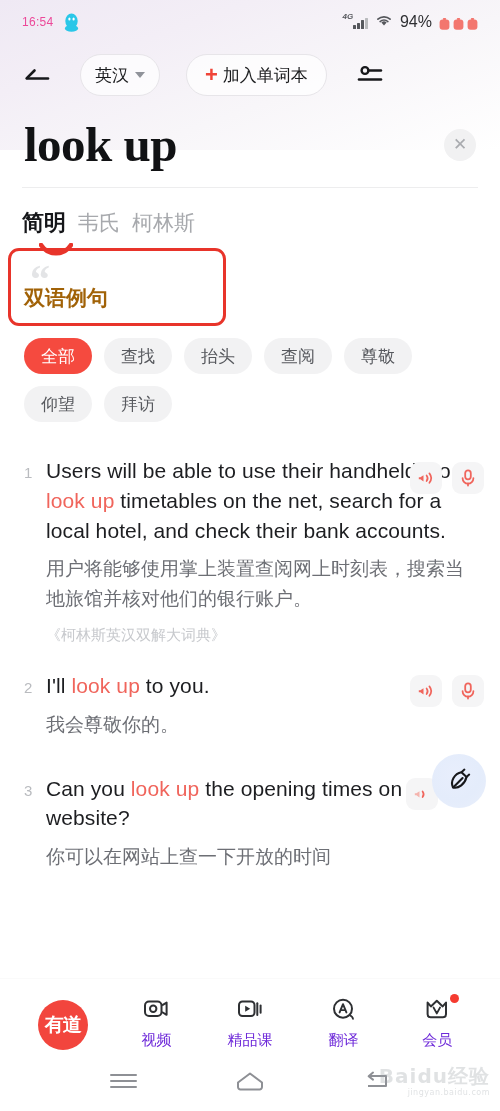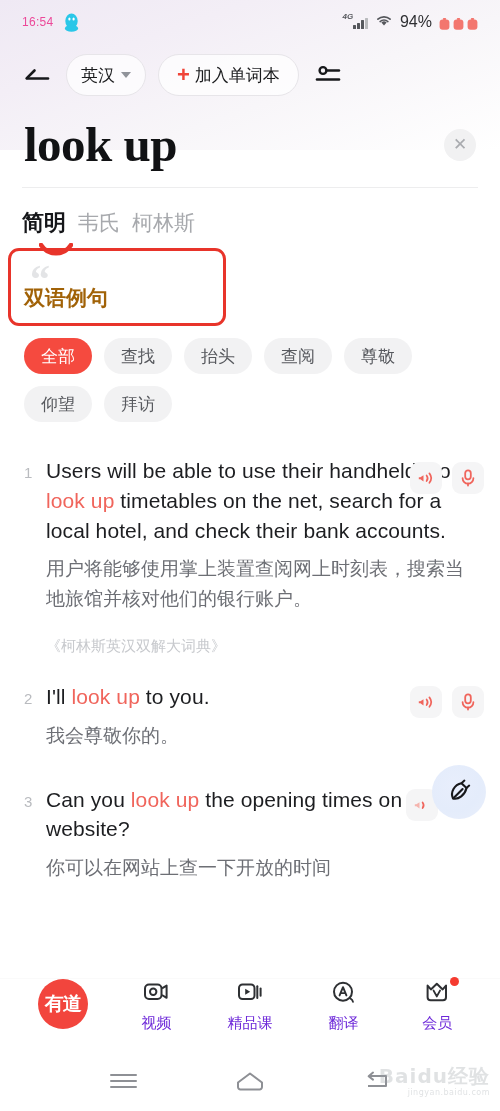--- a/index.html
+++ b/index.html
@@ -38,21 +38,21 @@
   .sig .bars i:nth-child(1){height:4px}
   .sig .bars i:nth-child(2){height:6px}
   .sig .bars i:nth-child(3){height:9px}
   .sig .bars i:nth-child(4){height:11px;background:#b9babd}
   .sb-batt{ font-size:16px; color:#2f3033; }
   .dots{ display:flex; gap:3px; align-items:center; }
   .dots span{ width:11px; height:12px; display:block; }
 
   
   .actionbar{
-    height:62px; display:flex; align-items:center; padding:0 18px; gap:12px;
+    height:62px; display:flex; align-items:center; padding:0 18px; gap:26px;
   }
   .back-arrow{ width:36px; height:30px; display:flex; align-items:center; justify-content:center; cursor:pointer;}
   .pill{
     border:1px solid #e7e5e9; background:rgba(255,255,255,.72);
     border-radius:22px; height:42px; display:flex; align-items:center;
     justify-content:center; padding:0 16px; gap:4px; cursor:pointer;
     font-size:17px; color:#1b1c1e;
   }
   .pill.lang{ padding:0 14px; gap:6px; }
   .caret{ width:0;height:0;border-left:5px solid transparent;border-right:5px solid transparent;border-top:6px solid #90939a; }
@@ -114,40 +114,40 @@
   .ex{ display:flex; padding:12px 18px 0 24px; position:relative; }
   .ex-num{ width:22px; flex:0 0 22px; font-size:15px; color:#b9bbbf; padding-top:8px; }
   .ex-body{ flex:1; padding-right:8px; }
   .ex-en{
     font-size:21px; line-height:1.42; color:#1d1e21; letter-spacing:.1px;
   }
   .ex-en .kw{ color:#f0655c; }
   .ex-cn{
     font-size:19px; line-height:1.55; color:#6d6f75; margin-top:9px;
   }
-  .ex-src{ font-size:15px; color:#c7c9cd; margin-top:24px; }
+  .ex-src{ font-size:15px; color:#c7c9cd; margin-top:13px; }
   .ex-icons{
     position:absolute; right:16px; top:18px; display:flex; gap:10px;
   }
   .icn-btn{
     width:32px;height:32px;border-radius:9px;background:#f5f5f6;
     display:flex;align-items:center;justify-content:center;cursor:pointer;
   }
   .fab-pen{
     position:absolute; right:14px; top:14px;
     width:54px;height:54px;border-radius:50%;
     background:radial-gradient(circle at 42% 38%,#e8eefc 0%,#e4ecfb 55%,#e9effb 100%);
     display:flex;align-items:center;justify-content:center;cursor:pointer;
     z-index:5;
   }
 
   
   .bottomnav{
     position:absolute; left:0; bottom:61px; width:500px; height:72px;
-    background:#ffffff; display:flex; align-items:flex-start;
+    background:#ffffff; display:flex; align-items:flex-end;
     justify-content:space-around; padding:0 16px; border-top:1px solid #fafafa;
   }
   .nav-item{ display:flex; flex-direction:column; align-items:center; gap:5px; cursor:pointer; position:relative; width:72px;}
   .nav-label{ font-size:15px; color:#6d28d9; }
   .logo-circle{
     width:50px;height:50px;border-radius:50%;background:#f2453d;
     display:flex;align-items:center;justify-content:center;
     color:#fff;font-size:19px;font-weight:700; letter-spacing:-1px;
     font-family:"Liberation Serif","DejaVu Serif",serif;
   }

